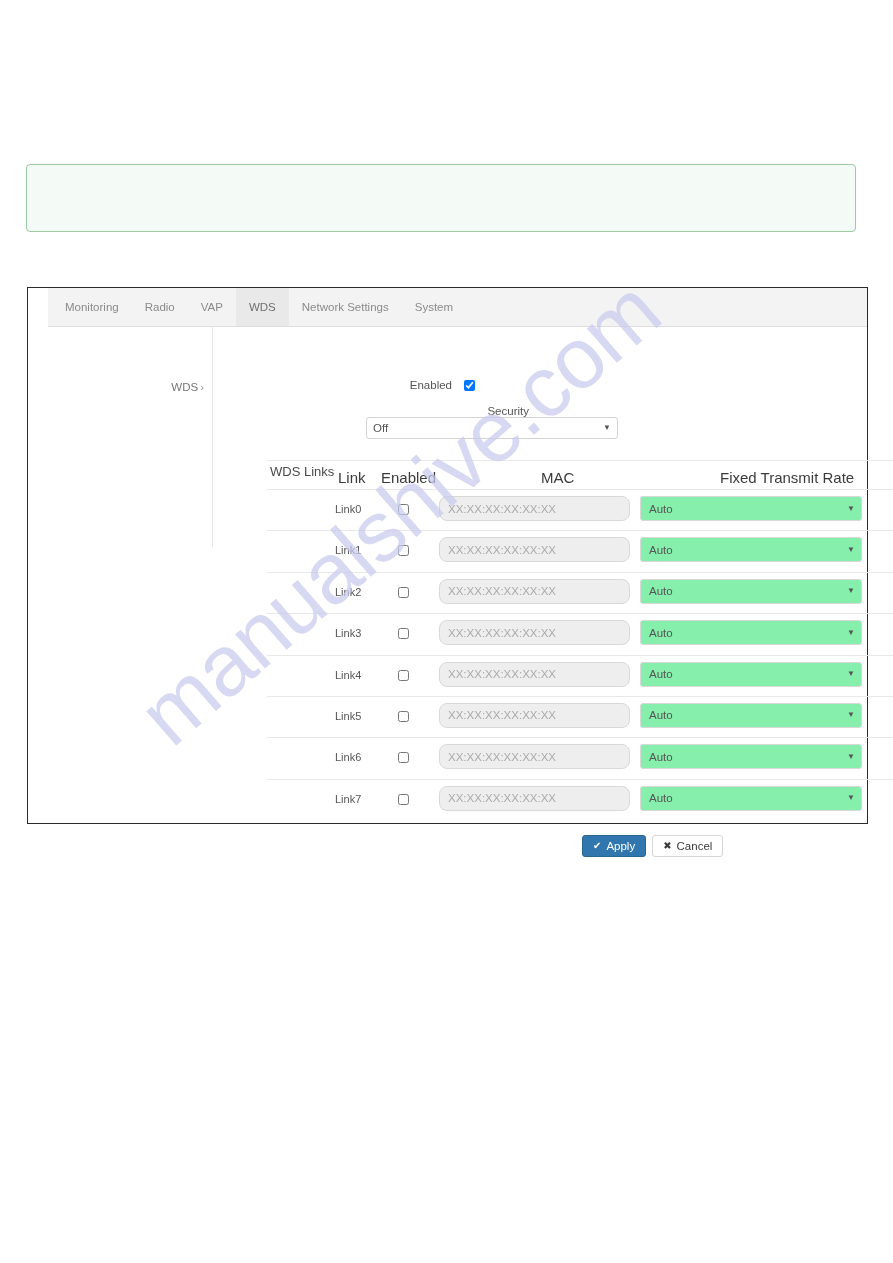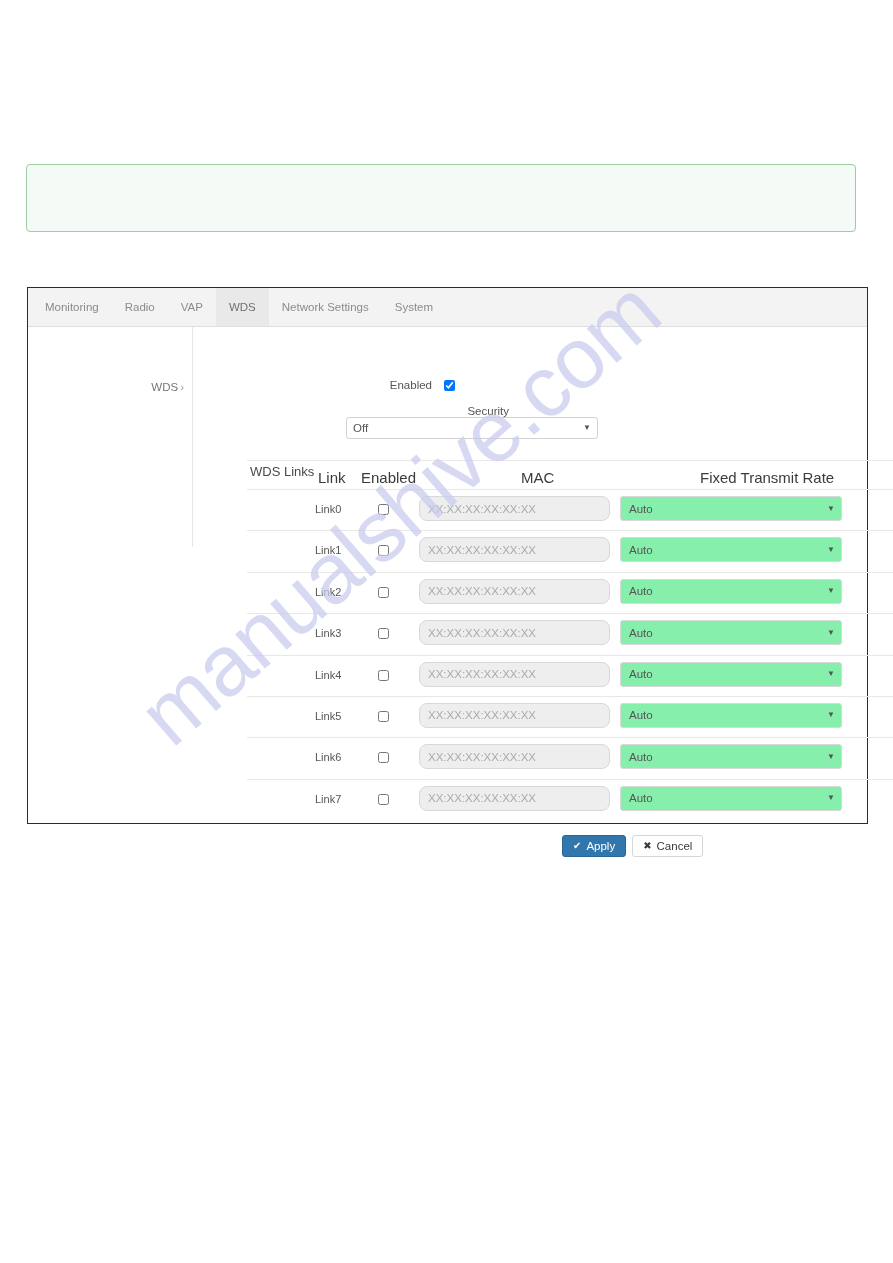--- a/index.html
+++ b/index.html
@@ -57,20 +57,21 @@
   #panel {
     position: absolute;
     left: 27px;
     top: 287px;
     width: 841px;
     height: 537px;
     box-sizing: border-box;
     background: #ffffff;
     border: 1px solid #2b2b2b;
     z-index: 2;
+    padding-left: 20px;
   }
 
   
   #tabbar {
     position: relative;
     height: 38px;
     background: #f3f3f3;
     border-bottom: 1px solid #dedede;
     display: flex;
     align-items: stretch;

